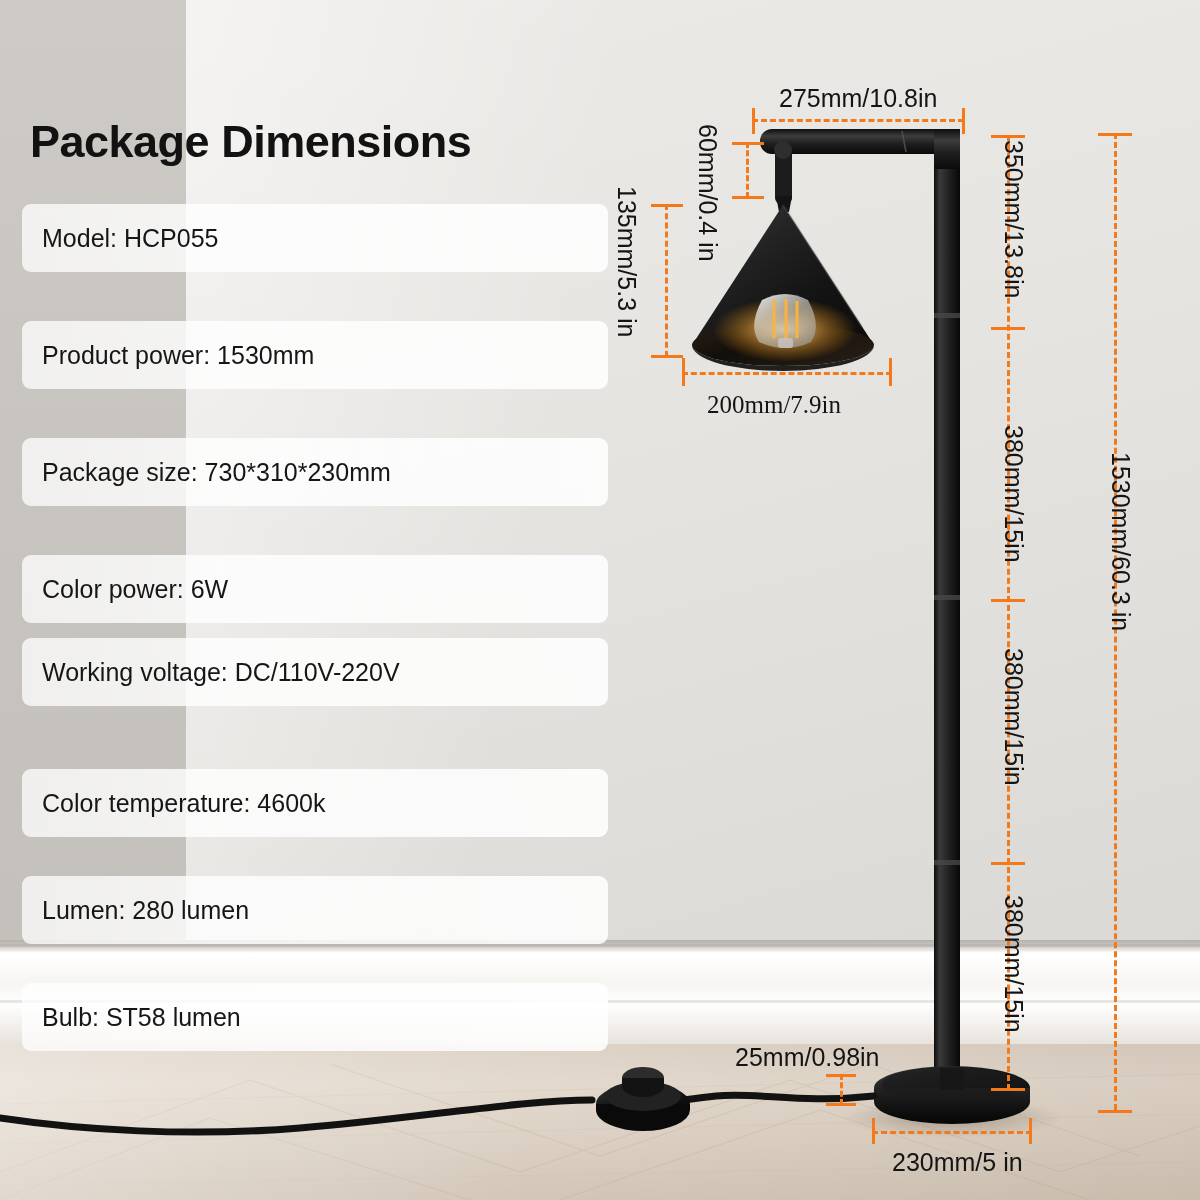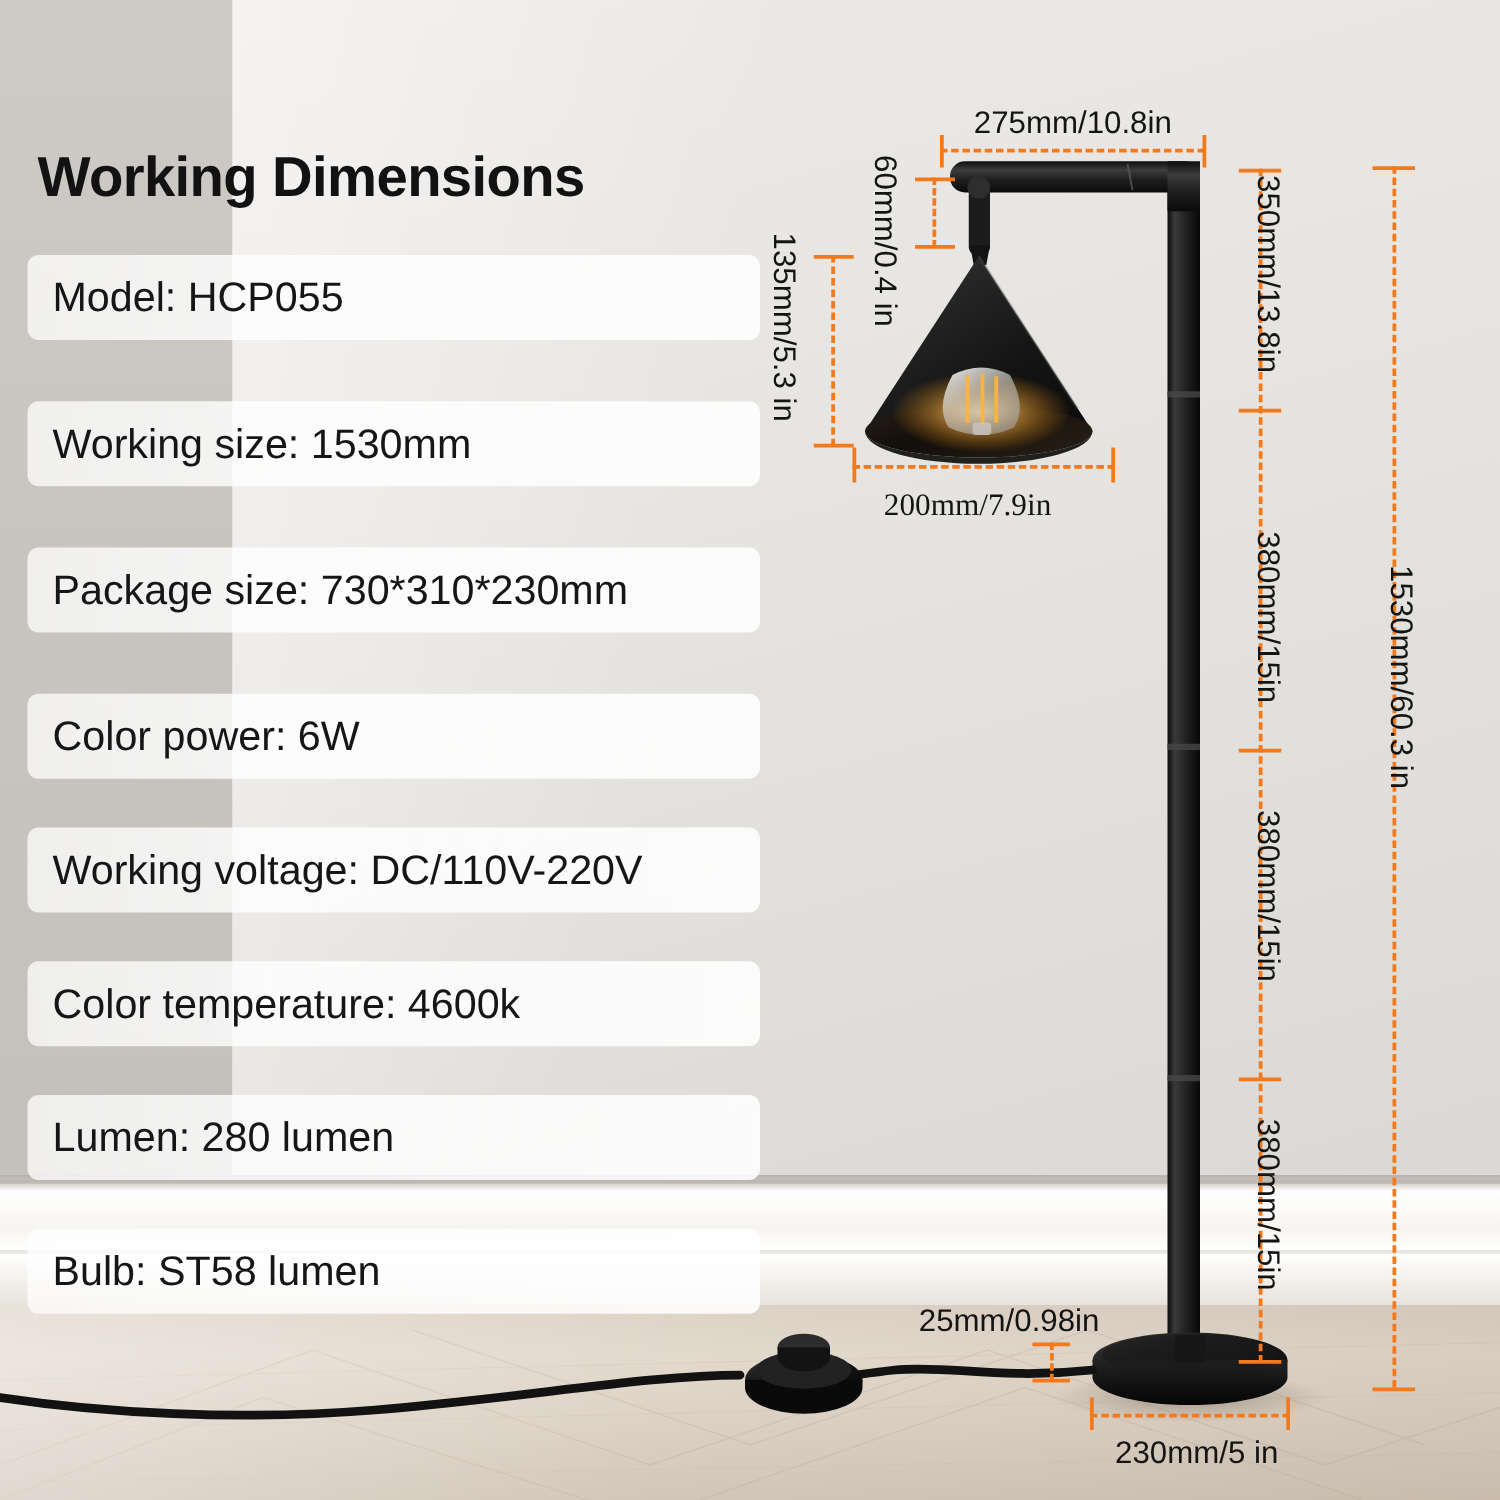--- a/index.html
+++ b/index.html
@@ -29,21 +29,21 @@
   .floor-shade{position:absolute;left:0;top:1044px;width:1200px;height:156px;
     background:linear-gradient(95deg,rgba(255,255,255,.35) 0%,rgba(255,255,255,0) 45%,rgba(120,100,80,.10) 100%);}
 
   
   .panel{position:absolute;left:0px;top:100px;width:640px;}
   .panel-title{position:absolute;left:30px;top:16px;font-size:45px;font-weight:bold;
     color:#121212;letter-spacing:-0.5px;white-space:nowrap;}
   .spec{position:absolute;left:22px;width:586px;height:68px;border-radius:9px;
     background:linear-gradient(90deg,rgba(255,255,255,.74) 0%,rgba(255,255,255,.80) 28%,rgba(255,255,255,.88) 100%);
     display:flex;align-items:center;}
-  .spec span{padding-left:20px;font-size:33px;color:#161616;white-space:nowrap;}
+  .spec span{padding-left:20px;font-size:25px;color:#161616;white-space:nowrap;}
 
   
   .lamp{position:absolute;left:0;top:0;width:1200px;height:1200px;}
 
   
   .dim-h{position:absolute;height:0;border-top:3px dashed #f3791a;}
   .dim-v{position:absolute;width:0;border-left:3px dashed #f3791a;}
   .cap-v{position:absolute;width:3px;background:#f3791a;}
   .cap-h{position:absolute;height:3px;background:#f3791a;}
   .dlabel{position:absolute;font-size:25px;color:#141414;white-space:nowrap;}
@@ -178,35 +178,35 @@
     <path d="M592,1100 C520,1100 420,1118 300,1128 C190,1137 80,1130 0,1118" stroke="#121212" stroke-width="7" fill="none" stroke-linecap="round"></path>
 
     <ellipse cx="643" cy="1104" rx="47" ry="21" fill="url(#gSwitch)"></ellipse>
     <path d="M596,1104 v6 a47,21 0 0 0 94,0 v-6 z" fill="#0a0a0a"></path>
     <ellipse cx="643" cy="1096" rx="38" ry="15" fill="#222"></ellipse>
     <ellipse cx="643" cy="1078" rx="21" ry="11" fill="#2c2c2c"></ellipse>
     <path d="M622,1078 v8 a21,11 0 0 0 42,0 v-8 z" fill="#131313"></path>
   </svg>
 
   <div class="panel">
-    <div class="panel-title">Working Dimensions</div>
+    <div class="panel-title">Package Dimensions</div>
 
     <div class="spec" style="top:104px">
         <span>Model: HCP055</span>
       </div>
     <div class="spec" style="top:221px">
-        <span>Working size: 1530mm</span>
+        <span>Product power: 1530mm</span>
       </div>
     <div class="spec" style="top:338px">
         <span>Package size:  730*310*230mm</span>
       </div>
     <div class="spec" style="top:455px">
         <span>Color power: 6W</span>
       </div>
-    <div class="spec" style="top:562px">
+    <div class="spec" style="top:538px">
         <span>Working voltage: DC/110V-220V</span>
       </div>
     <div class="spec" style="top:669px">
         <span>Color temperature: 4600k</span>
       </div>
     <div class="spec" style="top:776px">
         <span>Lumen: 280 lumen</span>
       </div>
     <div class="spec" style="top:883px">
         <span>Bulb: ST58 lumen</span>

